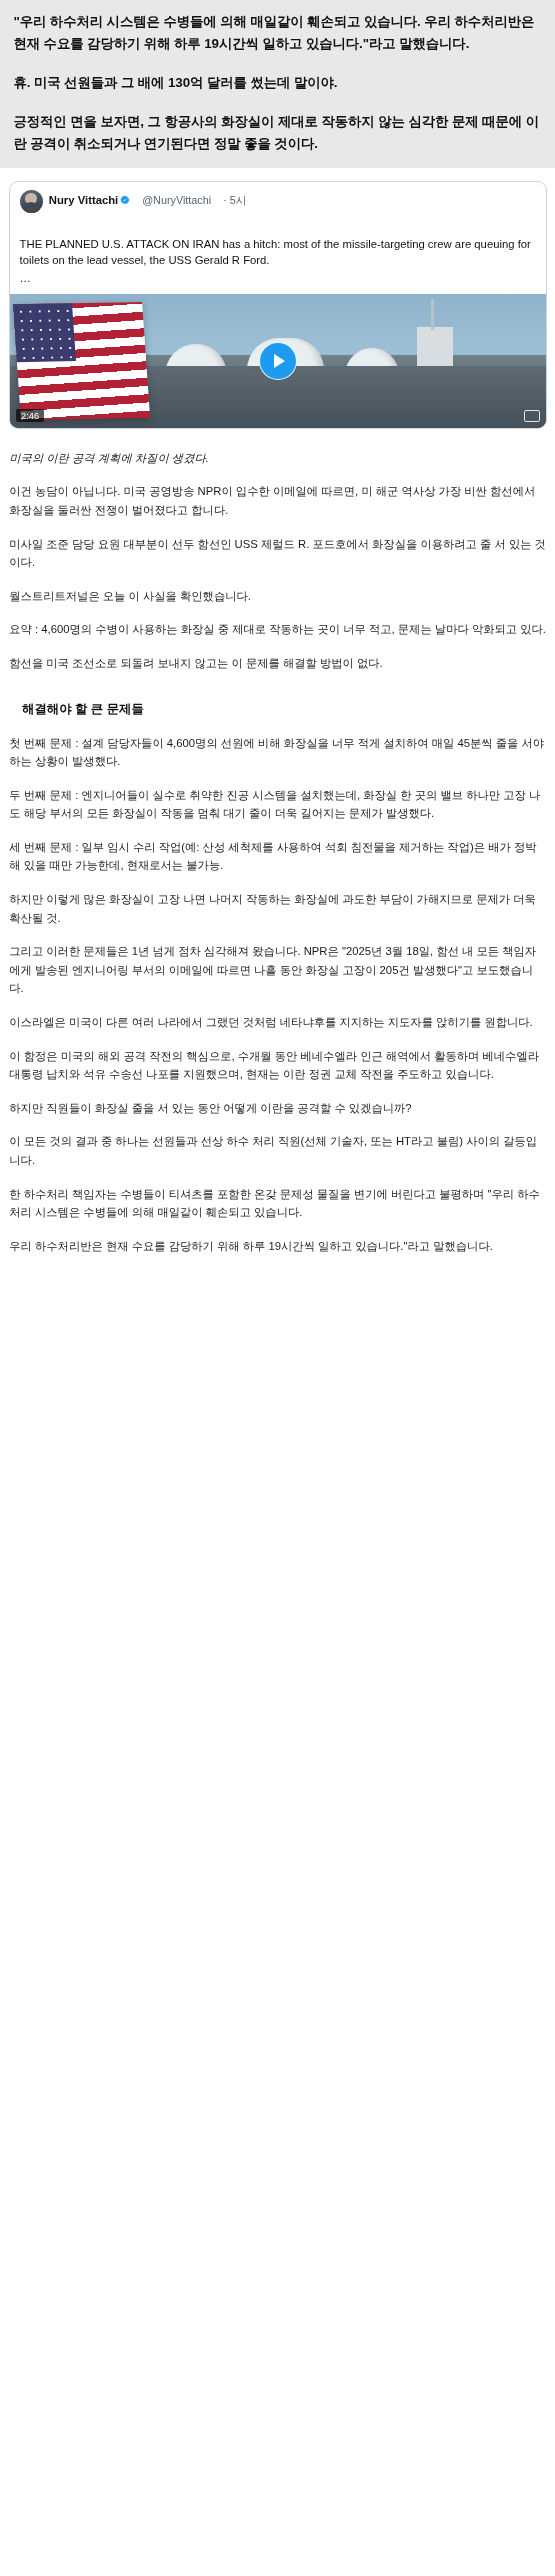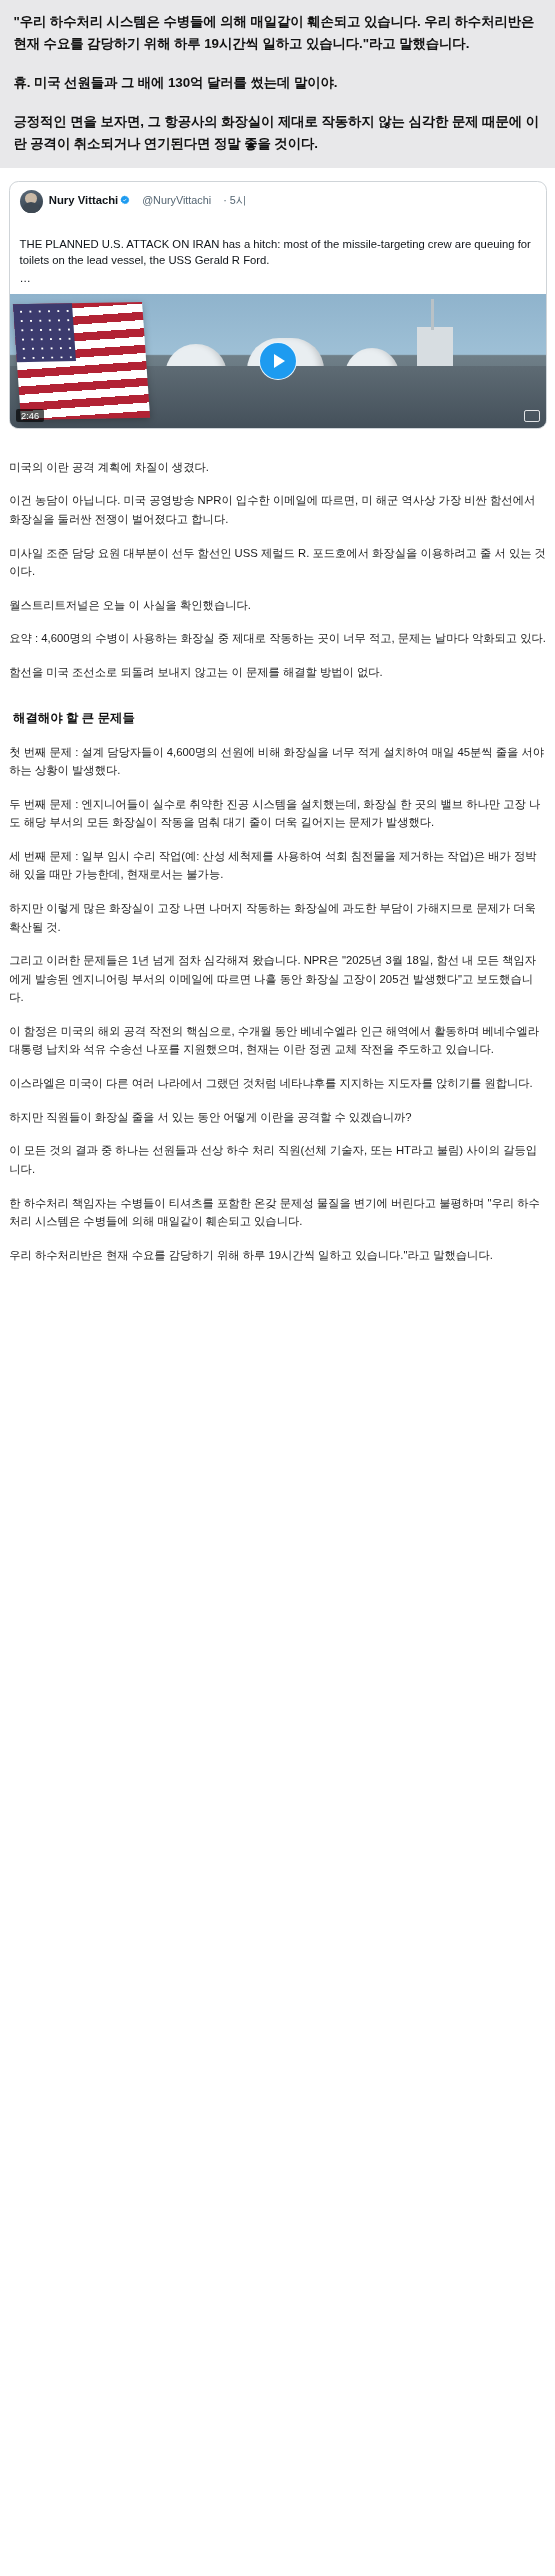--- a/index.html
+++ b/index.html
@@ -227,25 +227,26 @@
   .body-text {
     padding: 0 9.3px;
   }
   .body-text p {
     margin: 15.5px 0 0 0;
     font-size: 11.3px;
     line-height: 1.62;
     color: #1a1a1a;
   }
   .body-text p.first {
-    margin-top: 29px;
+    margin-top: 20px;
+    font-style: italic;
   }
   h2.section {
     margin: 29px 0 0 0;
-    padding: 0 13px;
+    padding: 0 22px;
     font-size: 12.4px;
     font-weight: 700;
     color: #111111;
   }
 </style>
 </head>
 <body>
 
 <div class="page">
 
@@ -295,22 +296,22 @@
   </div>
 
   <h2 class="section">해결해야 할 큰 문제들</h2>
 
   <div class="body-text">
     <p>첫 번째 문제 : 설계 담당자들이 4,600명의 선원에 비해 화장실을 너무 적게 설치하여 매일 45분씩 줄을 서야 하는 상황이 발생했다.</p>
     <p>두 번째 문제 : 엔지니어들이 실수로 취약한 진공 시스템을 설치했는데, 화장실 한 곳의 밸브 하나만 고장 나도 해당 부서의 모든 화장실이 작동을 멈춰 대기 줄이 더욱 길어지는 문제가 발생했다.</p>
     <p>세 번째 문제 : 일부 임시 수리 작업(예: 산성 세척제를 사용하여 석회 침전물을 제거하는 작업)은 배가 정박해 있을 때만 가능한데, 현재로서는 불가능.</p>
     <p>하지만 이렇게 많은 화장실이 고장 나면 나머지 작동하는 화장실에 과도한 부담이 가해지므로 문제가 더욱 확산될 것.</p>
     <p>그리고 이러한 문제들은 1년 넘게 점차 심각해져 왔습니다. NPR은 "2025년 3월 18일, 함선 내 모든 책임자에게 발송된 엔지니어링 부서의 이메일에 따르면 나흘 동안 화장실 고장이 205건 발생했다"고 보도했습니다.</p>
+    <p>이스라엘은 미국이 다른 여러 나라에서 그랬던 것처럼 네타냐후를 지지하는 지도자를 앉히기를 원합니다.</p>
     <p>이 함정은 미국의 해외 공격 작전의 핵심으로, 수개월 동안 베네수엘라 인근 해역에서 활동하며 베네수엘라 대통령 납치와 석유 수송선 나포를 지원했으며, 현재는 이란 정권 교체 작전을 주도하고 있습니다.</p>
-    <p>이스라엘은 미국이 다른 여러 나라에서 그랬던 것처럼 네타냐후를 지지하는 지도자를 앉히기를 원합니다.</p>
     <p>하지만 직원들이 화장실 줄을 서 있는 동안 어떻게 이란을 공격할 수 있겠습니까?</p>
   </div>
 
 
   <div class="body-text">
     <p>이 모든 것의 결과 중 하나는 선원들과 선상 하수 처리 직원(선체 기술자, 또는 HT라고 불림) 사이의 갈등입니다.</p>
     <p>한 하수처리 책임자는 수병들이 티셔츠를 포함한 온갖 문제성 물질을 변기에 버린다고 불평하며 "우리 하수처리 시스템은 수병들에 의해 매일같이 훼손되고 있습니다.</p>
     <p>우리 하수처리반은 현재 수요를 감당하기 위해 하루 19시간씩 일하고 있습니다."라고 말했습니다.</p>
   </div>
 

